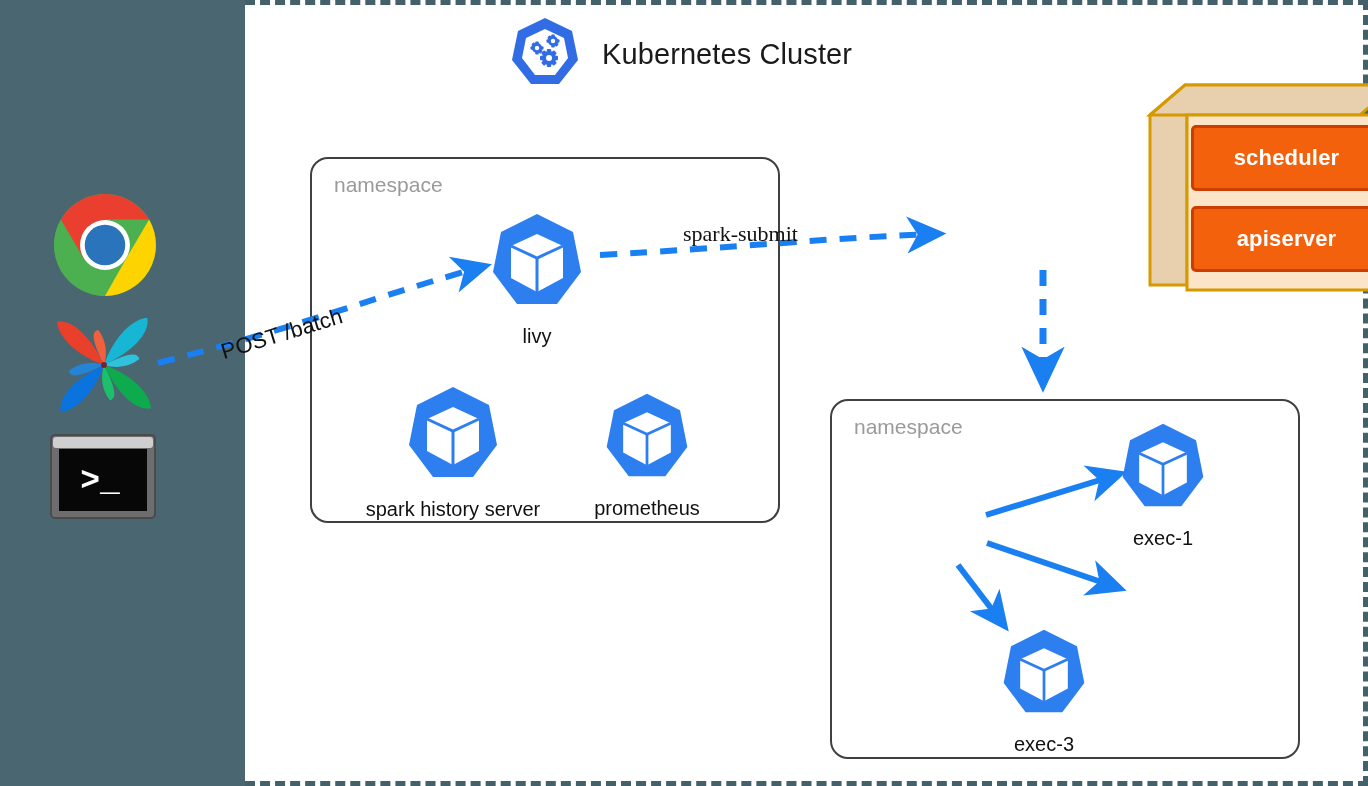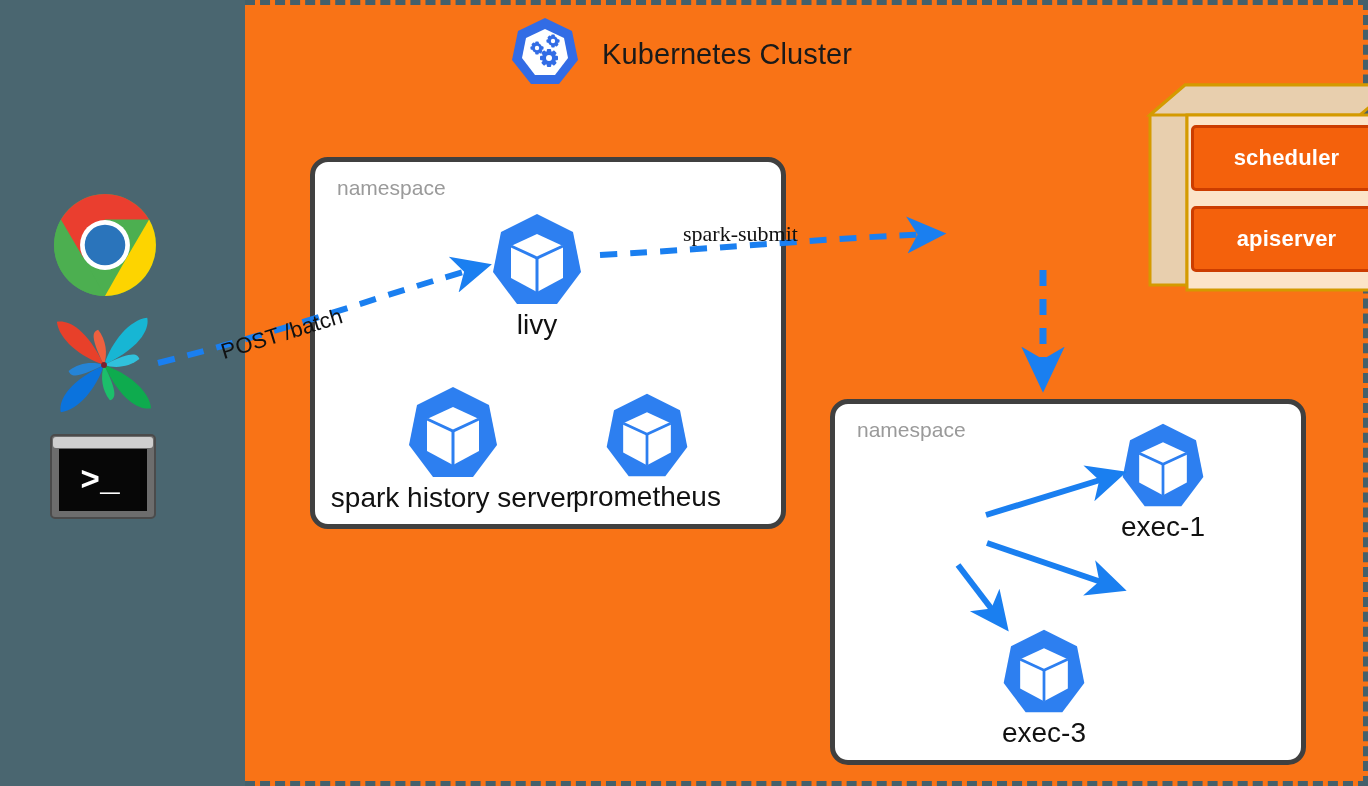--- a/index.html
+++ b/index.html
@@ -18,47 +18,47 @@
 
   
   .rail { position: absolute; left: 0; top: 0; width: 245px; height: 786px; background: #4a6670; }
   .rail-icon { position: absolute; }
 
   
   .cluster-region {
     position: absolute;
     left: 245px; top: 0px;
     width: 1123px; height: 786px;
-    background: #f97316;
+    background: #ffffff;
     overflow: hidden;
   }
 
   
   .cluster-header { position: absolute; left: 265px; top: 16px; display: flex; align-items: center; gap: 22px; }
   .cluster-title { font-size: 29px; color: #1a1a1a; letter-spacing: .1px; }
 
   
   .namespace {
     position: absolute;
     background: #ffffff;
-    border: 5px solid #404040;
+    border: 2px solid #404040;
     border-radius: 18px;
   }
   .ns-label {
     position: absolute; left: 22px; top: 14px;
     font-size: 21px; color: #9a9a9a;
   }
 
   
   .pod { position: absolute; }
   .pod-label {
     position: absolute; top: 100%; left: 50%;
     transform: translateX(-50%);
     white-space: nowrap;
-    font-size: 28px; color: #111; margin-top: 1px;
+    font-size: 20px; color: #111; margin-top: 17px;
   }
 
   
   .control-plane { position: absolute; left: 900px; top: 80px; width: 260px; height: 215px; }
   .cp-svg { position: absolute; left: 0; top: 0; }
   .cp-item {
     position: absolute;
     background: #f4610c;
     border: 3px solid #cc3d00;
     border-radius: 5px;

